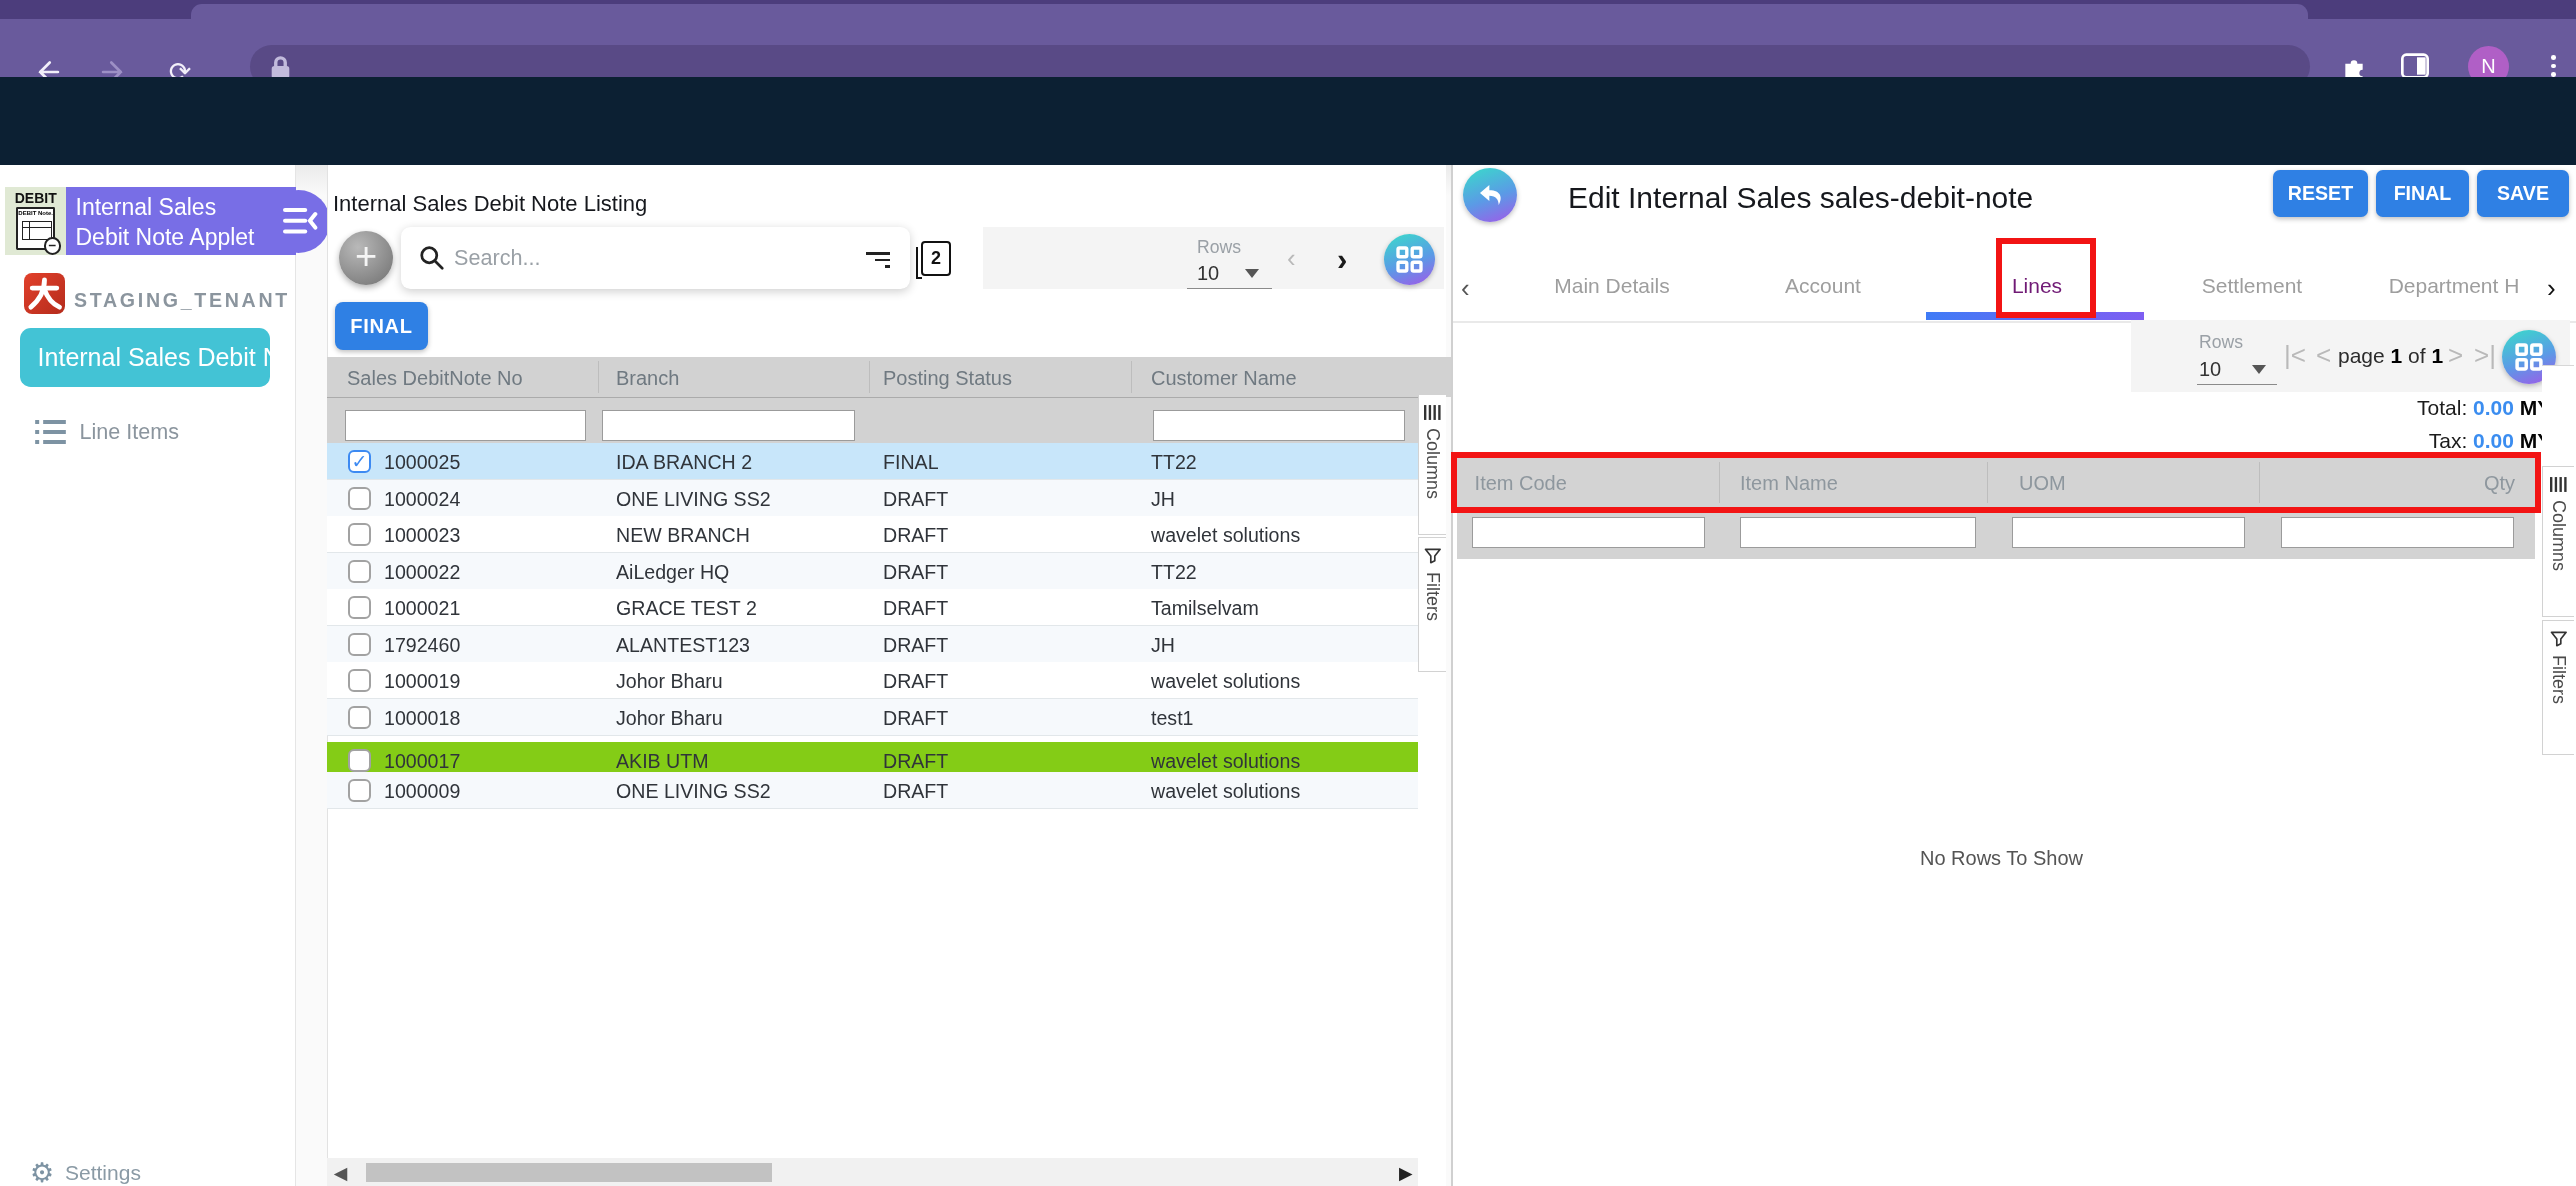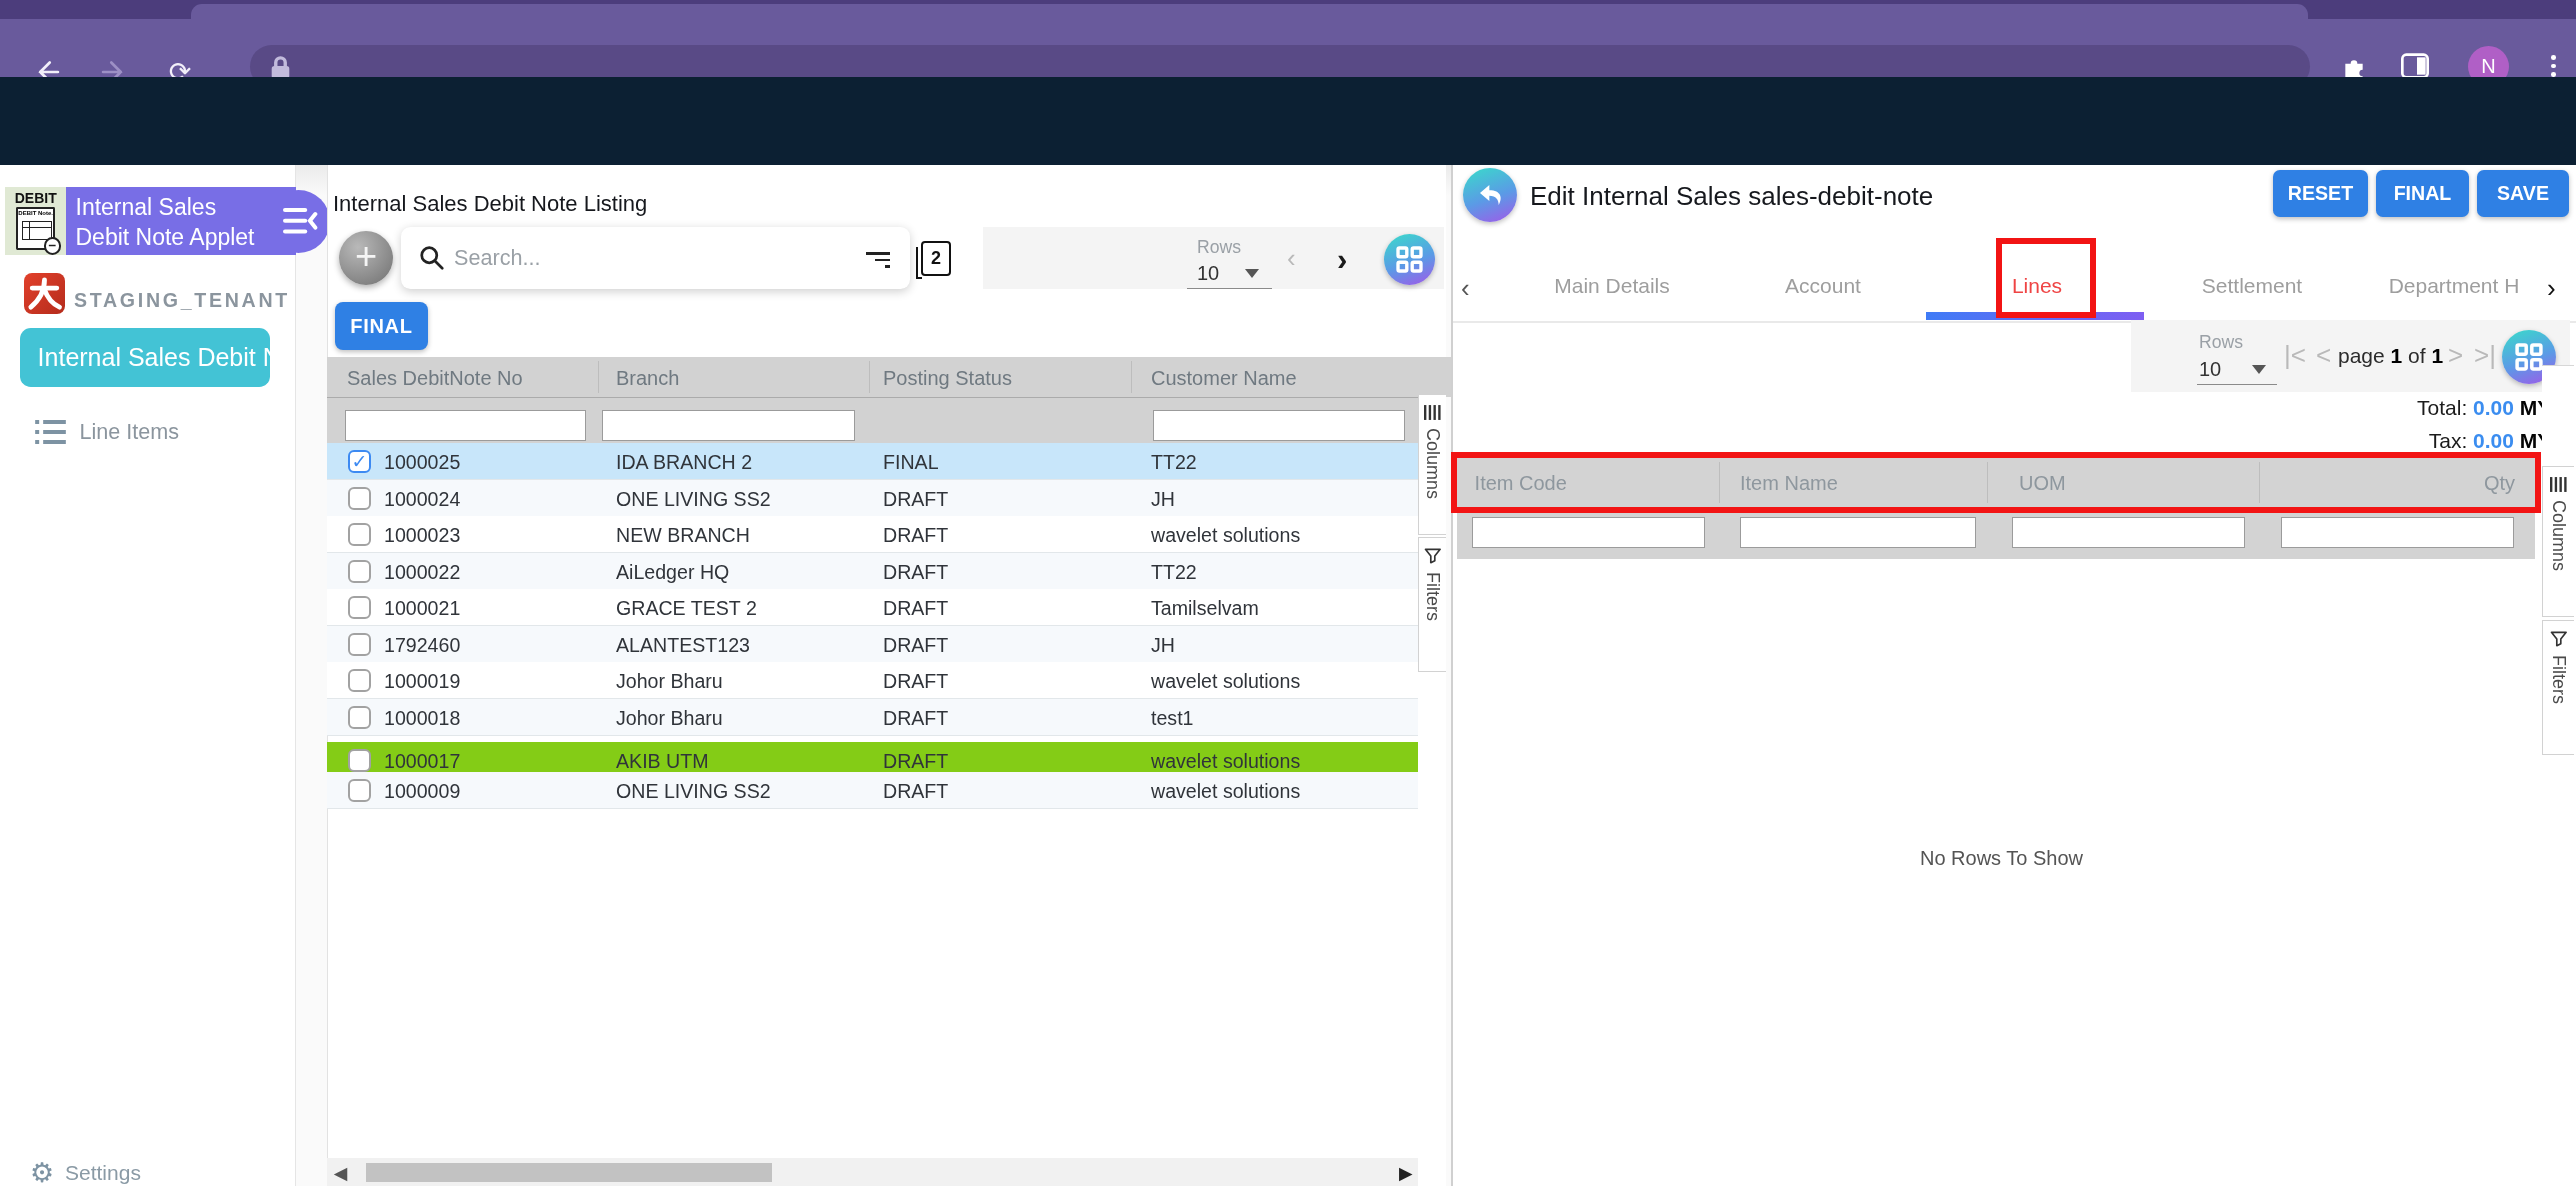--- a/index.html
+++ b/index.html
@@ -130,28 +130,28 @@
   .vtab { position:absolute; left:0; width:100%; border:1.4px solid #d2d2d2; border-right:0;
     background:#fff; display:flex; flex-direction:column; align-items:center; padding-top:9.5px; }
   .vtab .vtxt { writing-mode:vertical-rl; font-size:18px; color:#4a4a4a; margin-top:8px; }
   #vtabs-mid { left:1418px; top:394px; width:28px; height:284px; }
   #vtabs-right { left:2542px; top:365px; width:32px; height:541px; border-top:1.4px solid #d7d7d7; }
 
   
   #detail-panel { left:1451px; top:165px; width:1125px; height:1022px; background:#fff;
     border-left:2px solid #d0d0d0; }
   #back-btn { left:1463px; top:168px; width:54px; height:54px; }
-  #detail-title { left:1530px; top:181px; font-size:26px; color:#16181d; }
+  #detail-title { left:1568px; top:181px; font-size:30px; color:#16181d; }
   .blue-btn { top:170px; height:47px; border-radius:6.8px; background:#2f80e4; color:#fff;
     font-size:19.6px; font-weight:bold; text-align:center; line-height:47px;
     box-shadow:0 2px 5.4px rgba(0,0,0,.25); }
   #tabbar-border { left:1453px; top:321px; width:1123px; height:2px; background:#e9e9e9; }
   .dtab { position:absolute; top:274px; transform:translateX(-50%); font-size:21px;
     color:#9e9e9e; white-space:nowrap; }
-  .dtab.active { color:#ef4444; }
+  .dtab.active { color:#701a75; }
   #tab-underline { left:1926px; top:312px; width:218px; height:8px;
     background:linear-gradient(90deg,#3f7bf6,#7e5ef2); }
   .tab-chev { top:273px; font-size:26px; color:#555; }
   .redbox { border:6px solid #f21414; pointer-events:none; z-index:5; }
   #redbox-lines { left:1996px; top:238px; width:100px; height:80px; }
   #rows-strip-det { left:2131px; top:320px; width:439px; height:72px; }
   .pagtxt { font-size:21px; color:#2b2b2b; }
   .pagtxt b { color:#000; }
   .totline { position:absolute; right:9.5px; font-size:21px; color:#1c1c1c; white-space:nowrap; }
   .totline .val { color:#3b8df0; font-weight:bold; }

